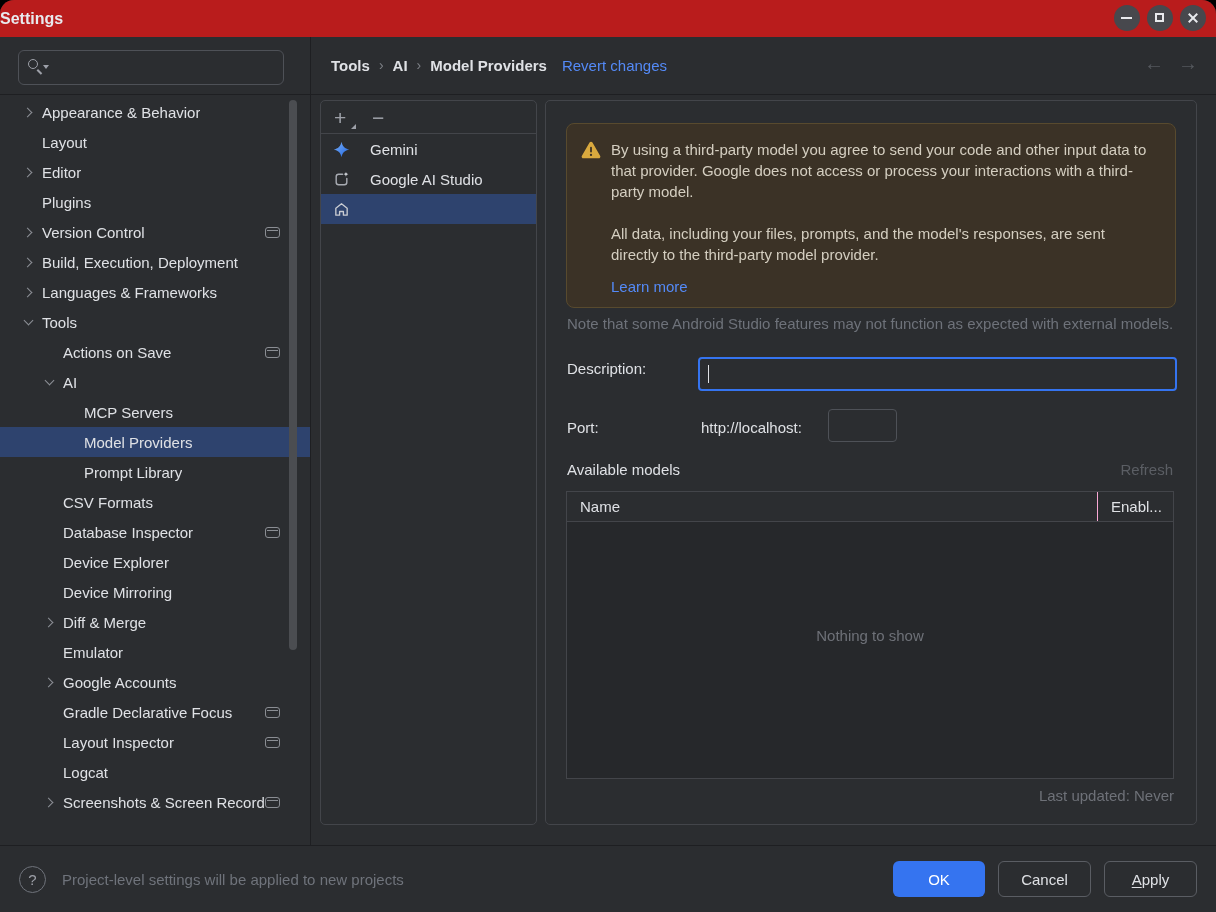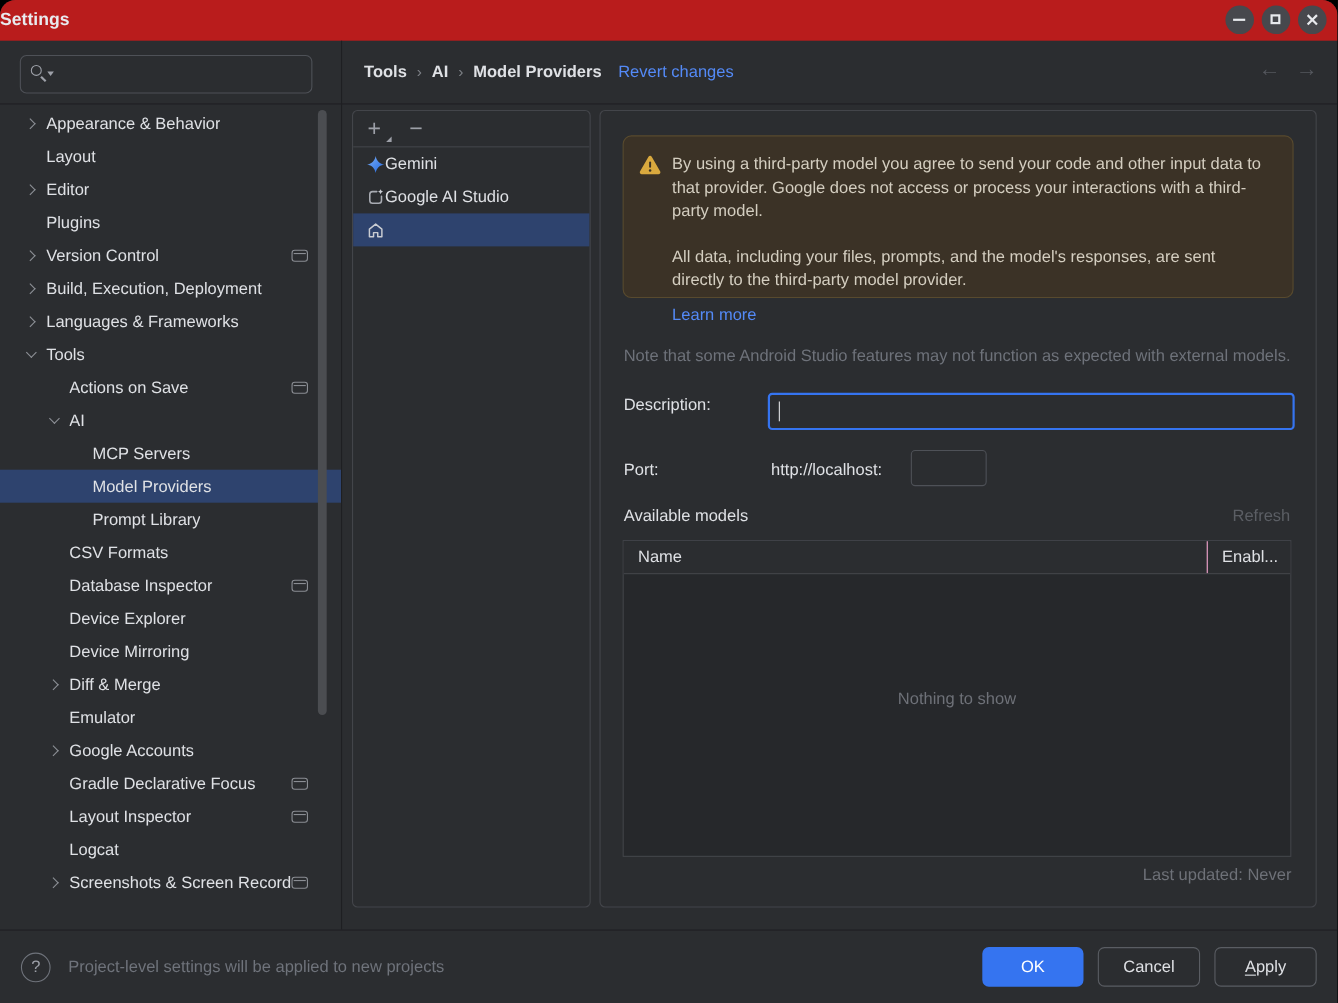--- a/index.html
+++ b/index.html
@@ -52,28 +52,28 @@
   .scroll-thumb { position:absolute; top:100px; left:289px; width:8px; height:550px; background:#4b4d51; border-radius:4px; }
 
   
   .plist { position:absolute; left:320px; top:100px; width:217px; height:725px;
            border:1px solid #43454a; border-radius:5px; overflow:hidden; }
   .ptoolbar { height:33px; border-bottom:1px solid #43454a; display:flex; align-items:center; padding-left:13px; gap:20px; }
   .tool-plus { position:relative; color:#9da0a8; font-size:21px; line-height:21px; cursor:pointer; width:18px; }
   .tool-plus .dd { position:absolute; right:-4px; bottom:-1px; width:0; height:0;
                    border-left:5px solid transparent; border-bottom:5px solid #9da0a8; }
   .tool-minus { color:#9da0a8; font-size:21px; line-height:21px; cursor:pointer; }
-  .prow { height:30px; display:flex; align-items:center; padding-left:12px; gap:0; cursor:pointer; }
+  .prow { height:30px; display:flex; align-items:center; padding-left:12px; gap:20px; cursor:pointer; }
   .prow.selected { background:#2e436e; }
   .picon { width:17px; height:17px; flex:0 0 17px; display:flex; }
 
   
   .detail { position:absolute; left:545px; top:100px; width:652px; height:725px;
             border:1px solid #43454a; border-radius:5px; }
-  .warnbox { position:absolute; left:20px; right:20px; top:22px; height:148px; background:#3b3226;
+  .warnbox { position:absolute; left:20px; right:20px; top:22px; height:185px; background:#3b3226;
              border:1px solid #584a2e; border-radius:8px; padding:15px 16px 0 14px; display:flex; }
   .warnicon { flex:0 0 30px; padding-top:2px; }
   .warntext { color:#d4cec0; line-height:21px; max-width:545px; }
   .warntext .p2 { margin-top:21px; }
   .learnmore { display:inline-block; margin-top:11px; color:#548af7; cursor:pointer; }
   .note { position:absolute; left:21px; top:214px; color:#6e727a; }
 
   .field-label { position:absolute; left:21px; color:#dfe1e5; }
   .desc-input { position:absolute; left:152px; top:256px; width:479px; height:34px; background:#2b2d30;
                 border:2px solid #3574f0; border-radius:4px; display:flex; align-items:center; padding-left:8px; }

